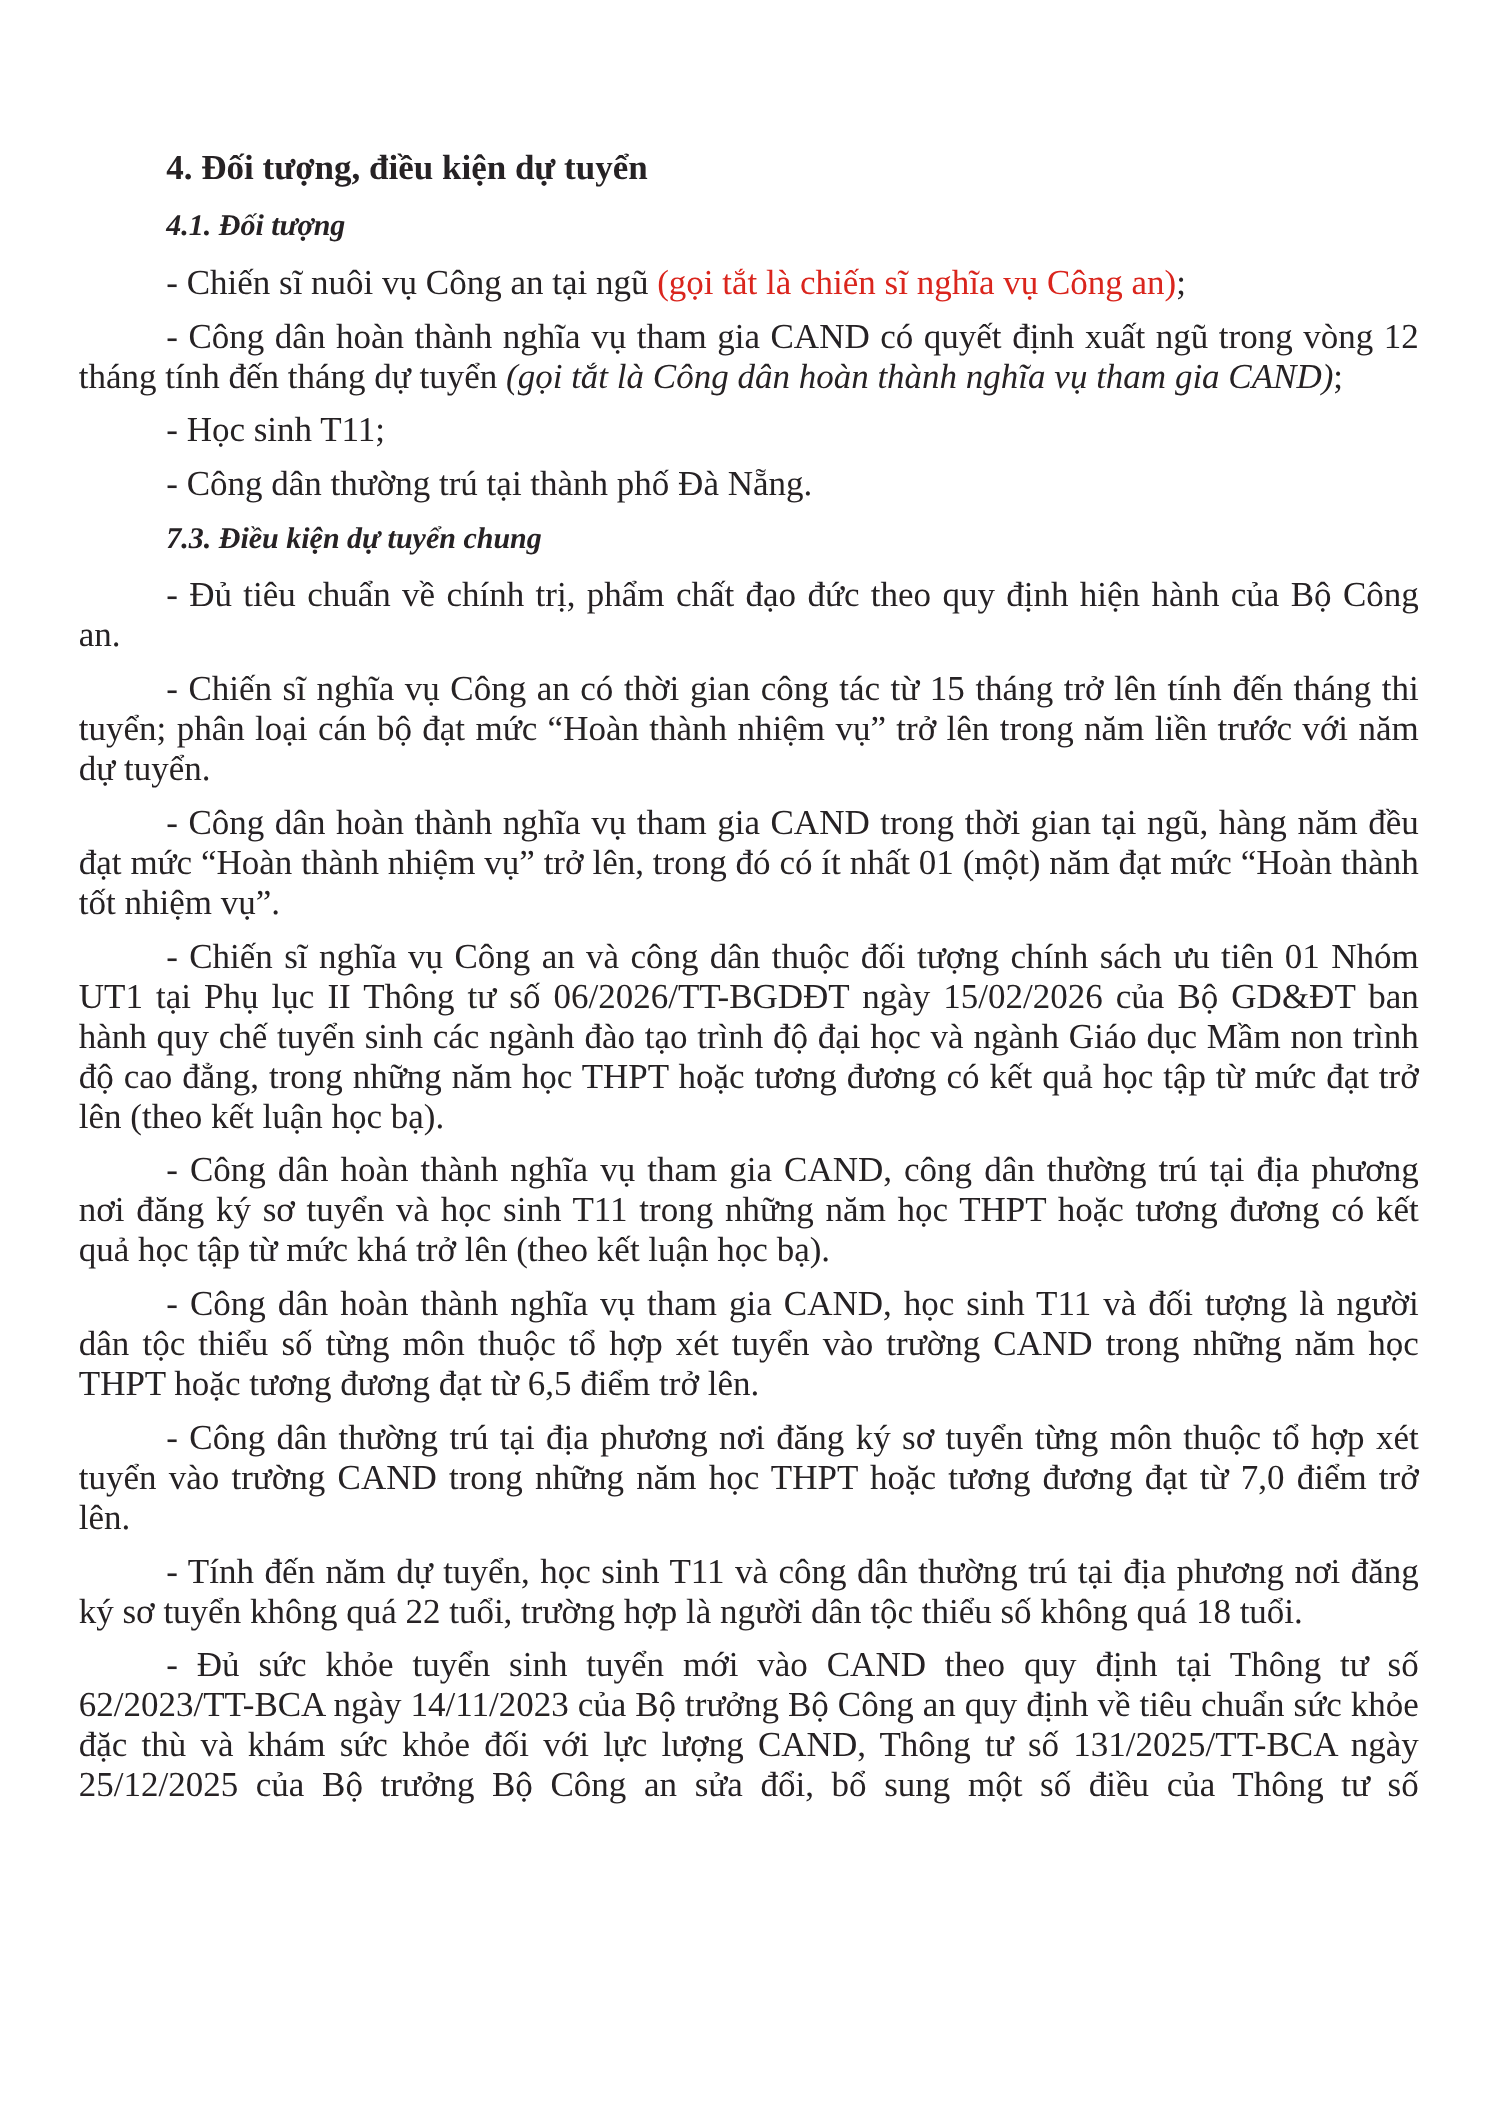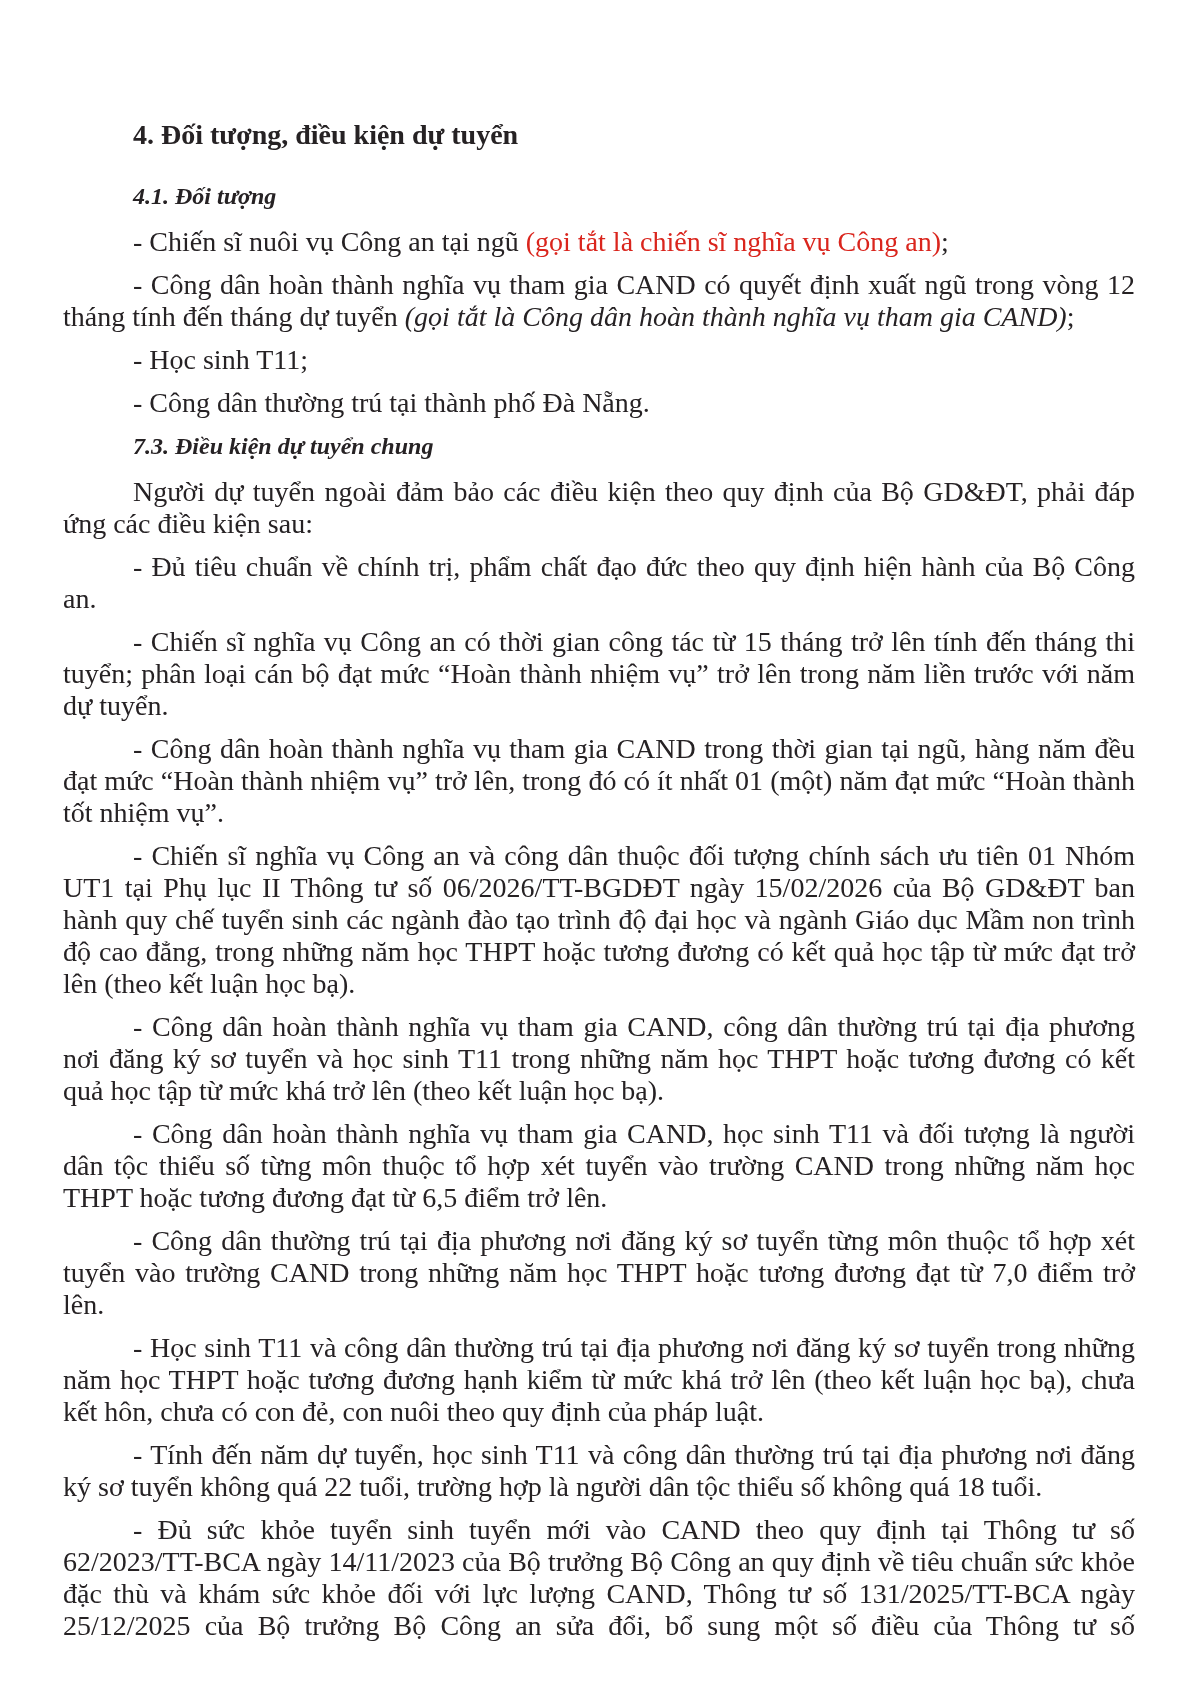--- a/index.html
+++ b/index.html
@@ -24,21 +24,21 @@
   .para {
     text-align: justify;
     text-indent: 70px;
     margin-bottom: 11px;
   }
   .heading {
     font-weight: bold;
     text-indent: 70px;
     text-align: left;
     font-size: 28px;
-    margin-bottom: 29px;
+    margin-bottom: 14px;
   }
   .subheading {
     font-weight: bold;
     font-style: italic;
     text-indent: 70px;
     text-align: left;
     font-size: 24px;
     margin-bottom: 14px;
   }
   .it { font-style: italic; }
@@ -57,35 +57,33 @@
   <p class="para"><span>- Chiến sĩ nuôi vụ Công an tại ngũ </span><span class="red">(gọi tắt là chiến sĩ nghĩa vụ Công an)</span><span>;</span></p>
 
   <p class="para"><span>- Công dân hoàn thành nghĩa vụ tham gia CAND có quyết định xuất ngũ trong vòng 12 tháng tính đến tháng dự tuyển </span><span class="it">(gọi tắt là Công dân hoàn thành nghĩa vụ tham gia CAND)</span><span>;</span></p>
 
   <p class="para">- Học sinh T11;</p>
 
   <p class="para">- Công dân thường trú tại thành phố Đà Nẵng.</p>
 
   <h4 class="subheading">7.3. Điều kiện dự tuyển chung</h4>
 
-  <p class="para">Người dự tuyển ngoài đảm bảo các điều kiện theo quy định của Bộ GD&amp;ĐT, phải đáp ứng các điều kiện sau:</p>
 
   <p class="para">- Đủ tiêu chuẩn về chính trị, phẩm chất đạo đức theo quy định hiện hành của Bộ Công an.</p>
 
   <p class="para">- Chiến sĩ nghĩa vụ Công an có thời gian công tác từ 15 tháng trở lên tính đến tháng thi tuyển; phân loại cán bộ đạt mức “Hoàn thành nhiệm vụ” trở lên trong năm liền trước với năm dự tuyển.</p>
 
   <p class="para">- Công dân hoàn thành nghĩa vụ tham gia CAND trong thời gian tại ngũ, hàng năm đều đạt mức “Hoàn thành nhiệm vụ” trở lên, trong đó có ít nhất 01 (một) năm đạt mức “Hoàn thành tốt nhiệm vụ”.</p>
 
   <p class="para">- Chiến sĩ nghĩa vụ Công an và công dân thuộc đối tượng chính sách ưu tiên 01 Nhóm UT1 tại Phụ lục II Thông tư số 06/2026/TT-BGDĐT ngày 15/02/2026 của Bộ GD&amp;ĐT ban hành quy chế tuyển sinh các ngành đào tạo trình độ đại học và ngành Giáo dục Mầm non trình độ cao đẳng, trong những năm học THPT hoặc tương đương có kết quả học tập từ mức đạt trở lên (theo kết luận học bạ).</p>
 
   <p class="para">- Công dân hoàn thành nghĩa vụ tham gia CAND, công dân thường trú tại địa phương nơi đăng ký sơ tuyển và học sinh T11 trong những năm học THPT hoặc tương đương có kết quả học tập từ mức khá trở lên (theo kết luận học bạ).</p>
 
   <p class="para">- Công dân hoàn thành nghĩa vụ tham gia CAND, học sinh T11 và đối tượng là người dân tộc thiểu số từng môn thuộc tổ hợp xét tuyển vào trường CAND trong những năm học THPT hoặc tương đương đạt từ 6,5 điểm trở lên.</p>
 
   <p class="para">- Công dân thường trú tại địa phương nơi đăng ký sơ tuyển từng môn thuộc tổ hợp xét tuyển vào trường CAND trong những năm học THPT hoặc tương đương đạt từ 7,0 điểm trở lên.</p>
 
-  <p class="para">- Học sinh T11 và công dân thường trú tại địa phương nơi đăng ký sơ tuyển trong những năm học THPT hoặc tương đương hạnh kiểm từ mức khá trở lên (theo kết luận học bạ), chưa kết hôn, chưa có con đẻ, con nuôi theo quy định của pháp luật.</p>
 
   <p class="para">- Tính đến năm dự tuyển, học sinh T11 và công dân thường trú tại địa phương nơi đăng ký sơ tuyển không quá 22 tuổi, trường hợp là người dân tộc thiểu số không quá 18 tuổi.</p>
 
   <p class="para cut">- Đủ sức khỏe tuyển sinh tuyển mới vào CAND theo quy định tại Thông tư số 62/2023/TT-BCA ngày 14/11/2023 của Bộ trưởng Bộ Công an quy định về tiêu chuẩn sức khỏe đặc thù và khám sức khỏe đối với lực lượng CAND, Thông tư số 131/2025/TT-BCA ngày 25/12/2025 của Bộ trưởng Bộ Công an sửa đổi, bổ sung một số điều của Thông tư số</p>
 
 </div>
 
 </body></html>

